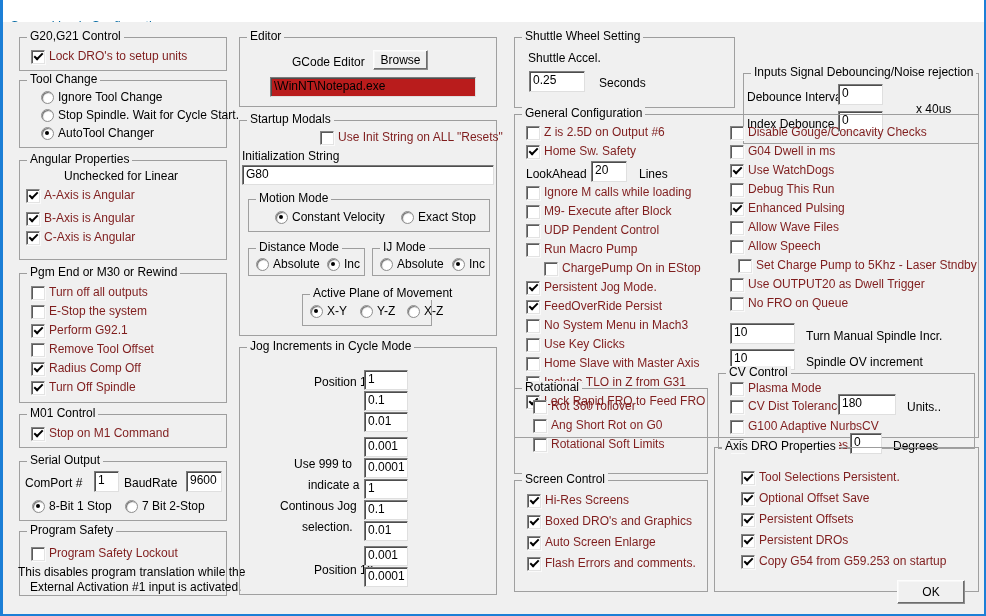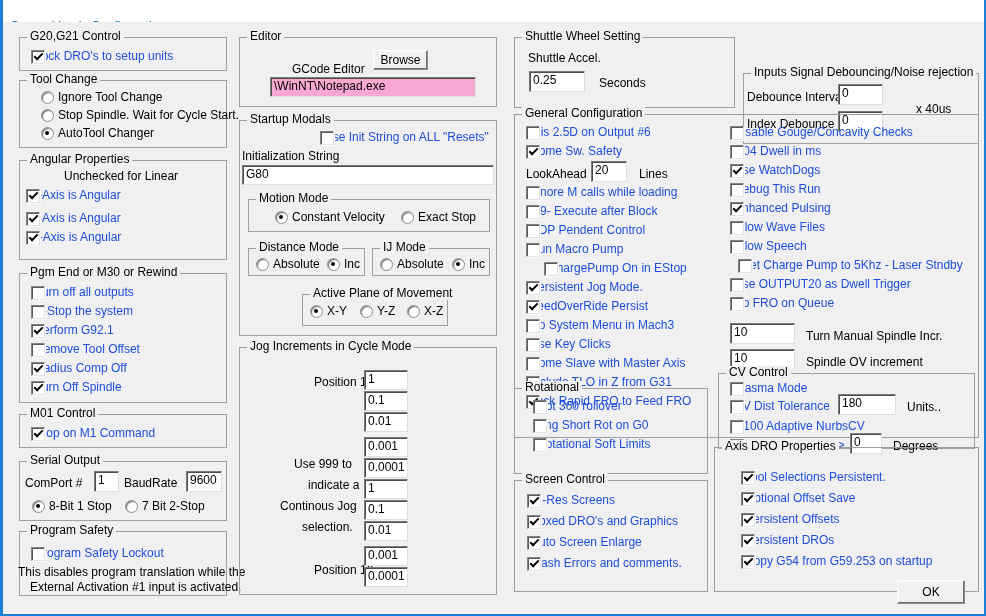--- a/index.html
+++ b/index.html
@@ -48,24 +48,24 @@
     font-size: 12px;
     color: #000;
     white-space: nowrap;
     line-height: 13px;
   }
 
   
   .cb {
     position: absolute;
     font-size: 12px;
-    color: #1d4ed8;
+    color: #7f1d1d;
     white-space: nowrap;
     line-height: 14px;
-    padding-left: 4px;
+    padding-left: 18px;
     height: 15px;
   }
   .cb::before {
     content: "";
     position: absolute;
     left: 0; top: 1px;
     width: 12px; height: 12px;
     background: #fff;
     border: 1px solid #848484;
     border-right-color: #e3e3e3;
@@ -120,21 +120,21 @@
     border-bottom-color: #dfdfdf;
     box-shadow: inset 1px 1px 0 #4d4d4d;
     font-size: 12px;
     color: #000;
     padding: 0 0 0 3px;
     line-height: 17px;
     white-space: nowrap;
     overflow: hidden;
   }
   .inp.flat {
-    background: #f9a8d4;
+    background: #b91c1c;
   }
 
   
   .lbl {
     position: absolute;
     font-size: 12px;
     color: #000;
     white-space: nowrap;
     line-height: 14px;
   }
@@ -212,21 +212,21 @@
 
     <div class="grp" style="left:16px; top:509px; width:208px; height:65px;">
       <div class="lg">Program Safety</div>
       <div class="cb" style="left:11px; top:14px;">Program Safety Lockout</div>
       <div class="lbl" style="left:-2px; top:33px;">This disables program translation while the</div>
       <div class="lbl" style="left:10px; top:48px;">External Activation #1 input is activated.</div>
     </div>
 
     <div class="grp" style="left:236px; top:15px; width:258px; height:70px;">
       <div class="lg">Editor</div>
-      <div class="lbl" style="left:52px; top:17px;margin-top:7px;">GCode Editor</div>
+      <div class="lbl" style="left:52px; top:17px;">GCode Editor</div>
       <div class="btn" style="left:133px; top:12px; width:55px; height:20px;">Browse</div>
       <div class="inp flat" style="left:30px; top:39px; width:206px; height:20px;">\WinNT\Notepad.exe</div>
     </div>
 
     <div class="grp" style="left:236px; top:98px; width:258px; height:216px;">
       <div class="lg">Startup Modals</div>
       <div class="cb" style="left:80px; top:9px;">Use Init String on ALL  "Resets"</div>
       <div class="lbl" style="left:2px; top:28px;">Initialization String</div>
       <div class="inp" style="left:2px; top:44px; width:252px; height:20px;">G80</div>
 
@@ -241,21 +241,21 @@
         <div class="rb" style="left:7px; top:8px;">Absolute</div>
         <div class="rb on" style="left:78px; top:8px;">Inc</div>
       </div>
 
       <div class="grp" style="left:132px; top:127px; width:118px; height:28px;">
         <div class="lg">IJ Mode</div>
         <div class="rb" style="left:7px; top:8px;">Absolute</div>
         <div class="rb on" style="left:79px; top:8px;">Inc</div>
       </div>
 
-      <div class="grp" style="left:62px; top:173px; width:146px; height:32px;padding-left:44px;">
+      <div class="grp" style="left:62px; top:173px; width:130px; height:32px;padding-left:44px;">
         <div class="lg">Active Plane of Movement</div>
         <div class="rb on" style="left:7px; top:9px;">X-Y</div>
         <div class="rb" style="left:57px; top:9px;">Y-Z</div>
       <div class="rb" style="left:104px; top:9px;">X-Z</div>
       </div>
     </div>
 
     <div class="grp" style="left:236px; top:325px; width:258px; height:248px;">
       <div class="lg">Jog Increments in Cycle Mode</div>
       <div class="lbl" style="left:74px; top:27px;">Position 1</div>

